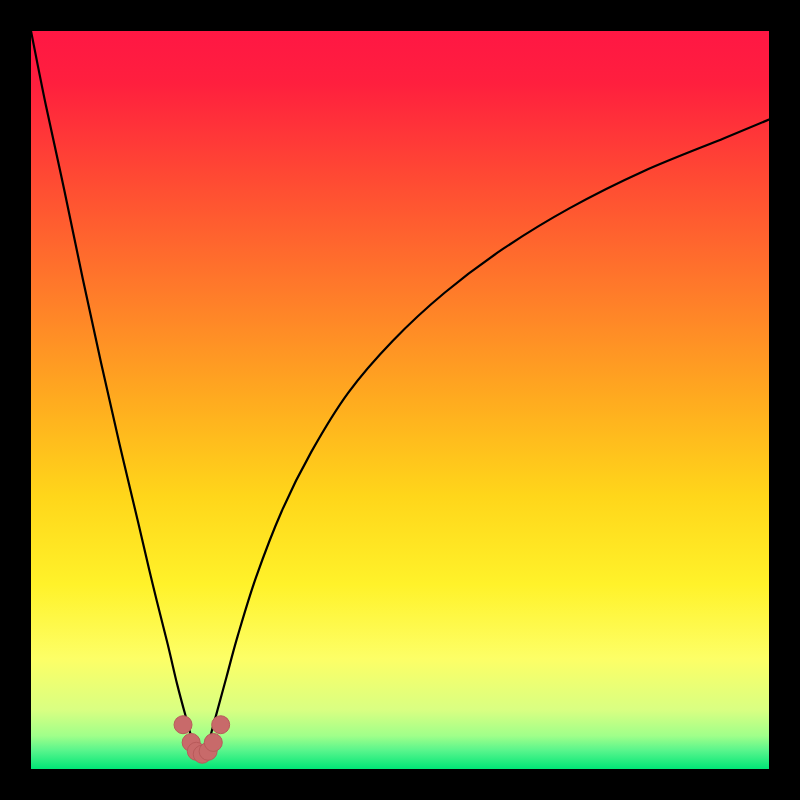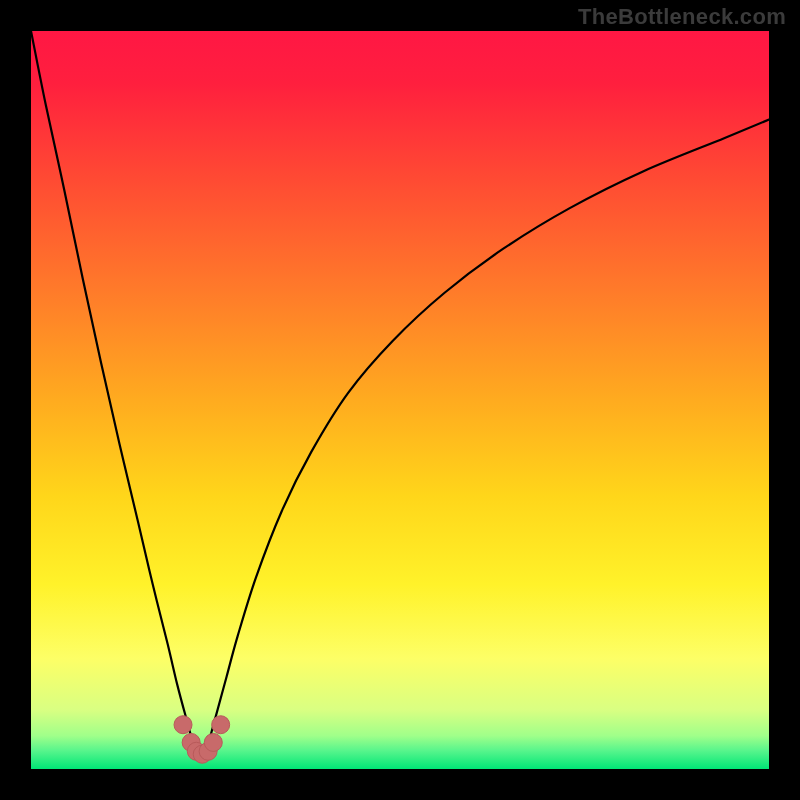--- a/index.html
+++ b/index.html
@@ -29,21 +29,20 @@
   svg {
     position: absolute;
     top: 0;
     left: 0;
   }
 </style>
 </head>
 <body>
 
 <div class="frame">
-  <div class="watermark">TheBottleneck.com</div>
   <svg id="chart-svg" width="800" height="800" viewBox="0 0 800 800">
     <defs>
       <linearGradient id="bg-grad" x1="0" y1="0" x2="0" y2="1">
           <stop offset="0%" stop-color="#ff1744"></stop>
           <stop offset="7.000000000000001%" stop-color="#ff1f3e"></stop>
           <stop offset="20%" stop-color="#ff4a33"></stop>
           <stop offset="35%" stop-color="#ff7a2a"></stop>
           <stop offset="50%" stop-color="#ffab1f"></stop>
           <stop offset="63%" stop-color="#ffd61a"></stop>
           <stop offset="75%" stop-color="#fff22a"></stop>

